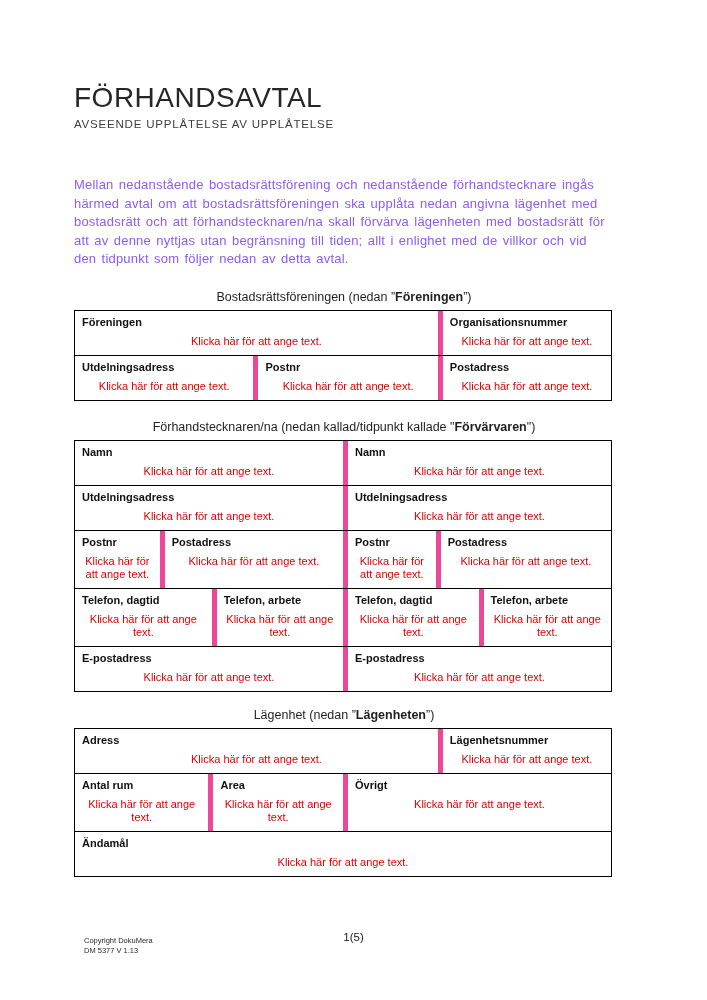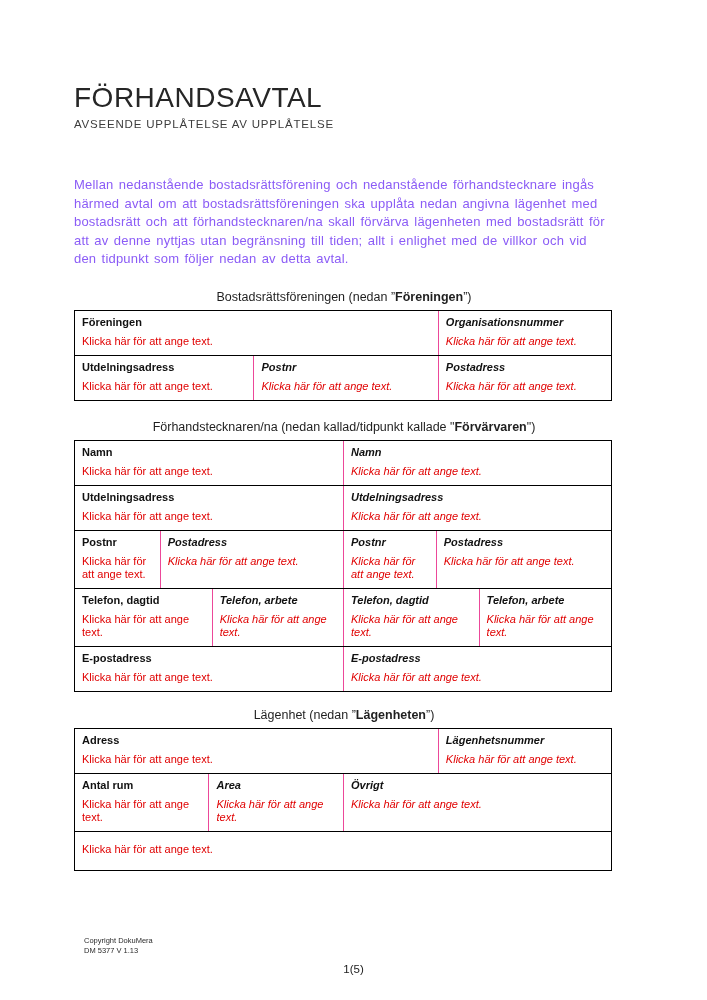--- a/index.html
+++ b/index.html
@@ -17,25 +17,25 @@
   .section-heading{margin:21px 0 6px 0;font-size:12.5px;font-weight:400;color:#1f1f1f;text-align:center;}
   .section-heading b{font-weight:700;}
   .mt-big{margin-top:21px;}
   .mt-19{margin-top:19px;}
   .mt-16{margin-top:16px;}
 
   .doc-table{border:1px solid #000;width:538px;box-sizing:border-box;}
   .t-row{display:flex;}
   .t-row + .t-row{border-top:1px solid #000;}
   .t-cell{box-sizing:border-box;padding:5px 7px 7px 7px;min-height:38px;}
-  .t-cell + .t-cell{border-left:1px solid #ec4899;font-style:italic;}
+  .t-cell + .t-cell{border-left:5px solid #ec4899;}
   .cell-label{font-size:11px;font-weight:700;line-height:13px;color:#111;}
-  .cell-placeholder{font-size:11px;line-height:13px;margin-top:6px;color:#e00000;cursor:text;}
+  .cell-placeholder{font-size:11px;line-height:13px;margin-top:6px;color:#e00000;cursor:text;text-align:center;}
 
-  .page-number{position:absolute;top:963px;left:0;width:707px;text-align:center;
+  .page-number{position:absolute;top:931px;left:0;width:707px;text-align:center;
                font-size:11.5px;color:#222;}
   .footer-copy{position:absolute;top:936px;left:84px;font-size:7.5px;line-height:9.5px;
                color:#2b2b2b;}
 </style>
 </head>
 <body>
 
 <div class="content">
 
   <h1 class="doc-title">FÖRHANDSAVTAL</h1>
@@ -165,20 +165,21 @@
         <div class="cell-label">Area</div>
         <div class="cell-placeholder">Klicka här för att ange text.</div>
       </div>
       <div class="t-cell" style="width:50%">
         <div class="cell-label">Övrigt</div>
         <div class="cell-placeholder">Klicka här för att ange text.</div>
       </div>
     </div>
     <div class="t-row">
       <div class="t-cell" style="width:100%">
+        <div class="cell-label">Ändamål</div>
         <div class="cell-placeholder">Klicka här för att ange text.</div>
       </div>
     </div>
   </div>
 
 </div>
 
 <div class="page-number">1(5)</div>
 <div class="footer-copy">
   <div>Copyright DokuMera</div>

